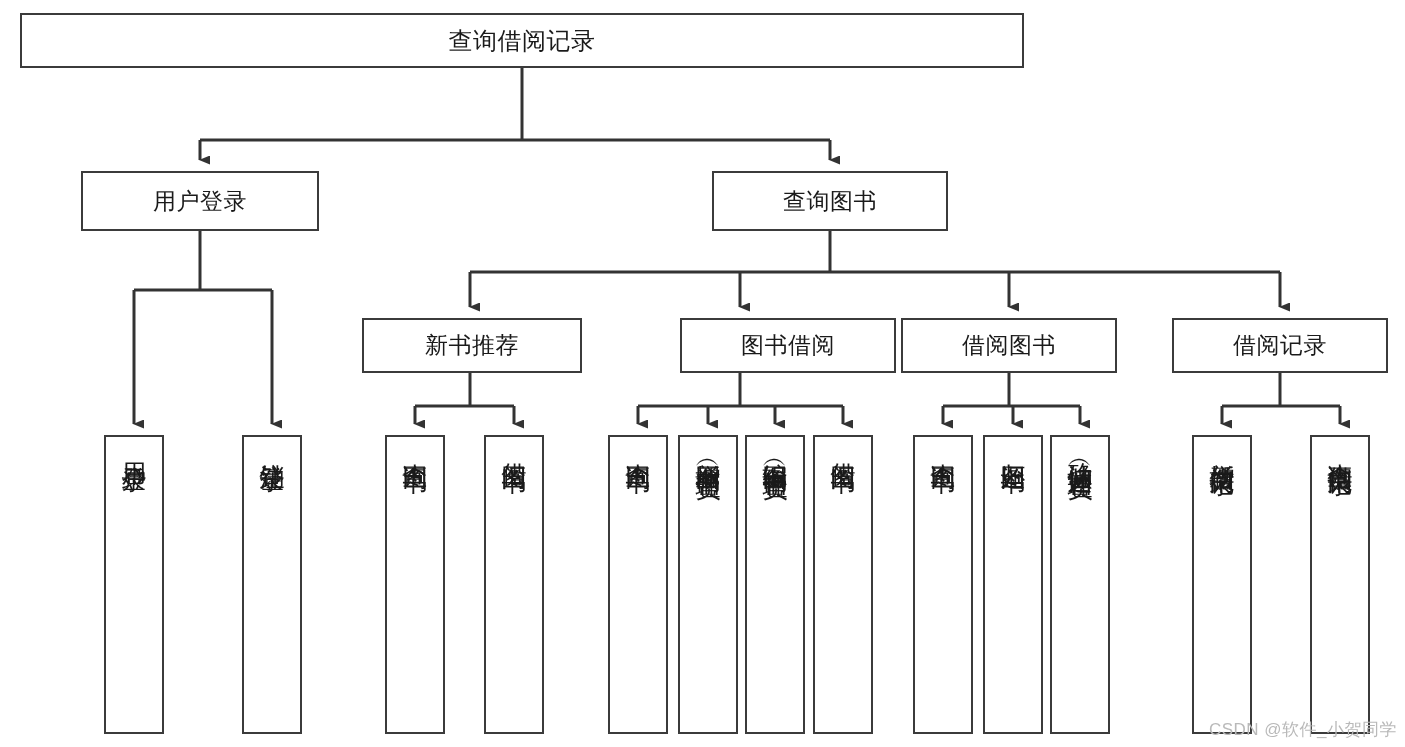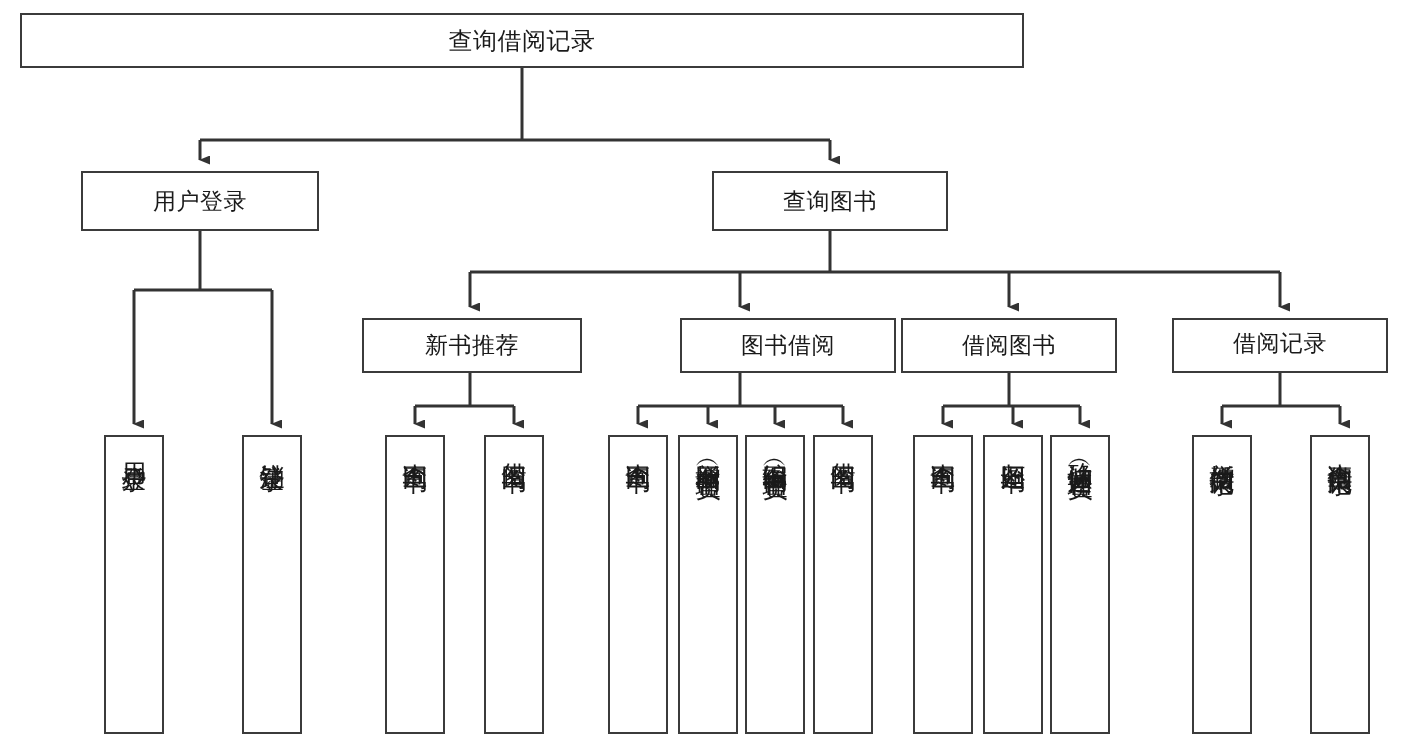--- a/index.html
+++ b/index.html
@@ -145,21 +145,21 @@
 
   <div class="node h" style="left:362px; top:318px; width:220px; height:55px;">
     <span class="lbl">新书推荐</span>
   </div>
   <div class="node h" style="left:632px; top:318px; width:216px; height:55px;margin-left:48px;">
     <span class="lbl">图书借阅</span>
   </div>
   <div class="node h" style="left:901px; top:318px; width:216px; height:55px;">
     <span class="lbl">借阅图书</span>
   </div>
-  <div class="node h" style="left:1172px; top:318px; width:216px; height:55px;font-family:Liberation Mono, monospace;">
+  <div class="node h" style="left:1172px; top:318px; width:216px; height:55px;">
     <span class="lbl">借阅记录</span>
   </div>
 
   <div class="node v" style="left:104px; top:435px; width:60px; height:299px;">
     <span class="lbl">用户登录</span>
   </div>
   <div class="node v" style="left:242px; top:435px; width:60px; height:299px;">
     <span class="lbl">注销登录</span>
   </div>
 
@@ -193,14 +193,15 @@
     <span class="lbl">确认归还（管理员）</span>
   </div>
 
   <div class="node v tall" style="left:1192px; top:435px; width:60px; height:299px;">
     <span class="lbl">新增借阅记录</span>
   </div>
   <div class="node v tall" style="left:1310px; top:435px; width:60px; height:299px;">
     <span class="lbl">查询借阅记录</span>
   </div>
 
+  <div class="watermark">CSDN @软件_小贺同学</div>
 
 </div>
 
 </body></html>

